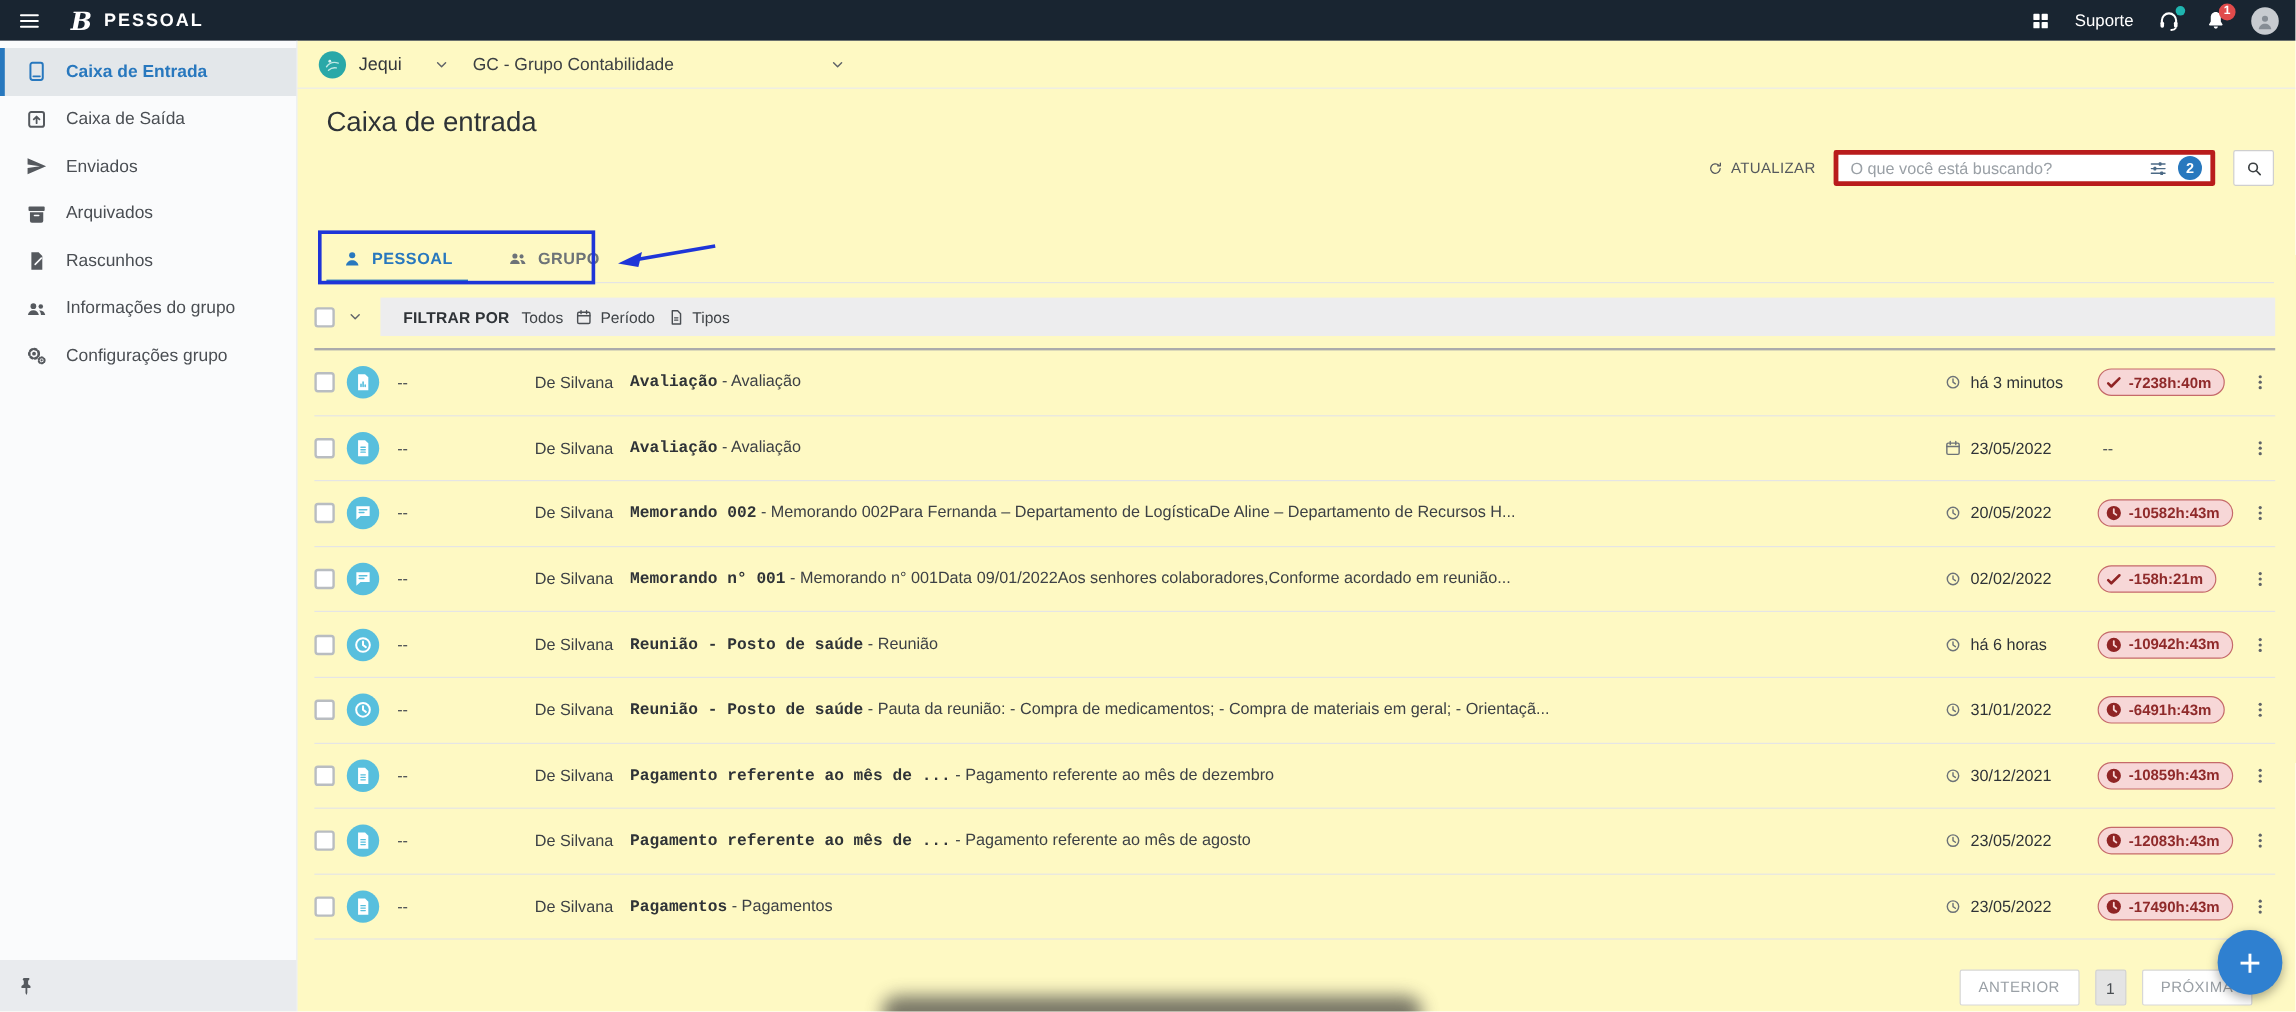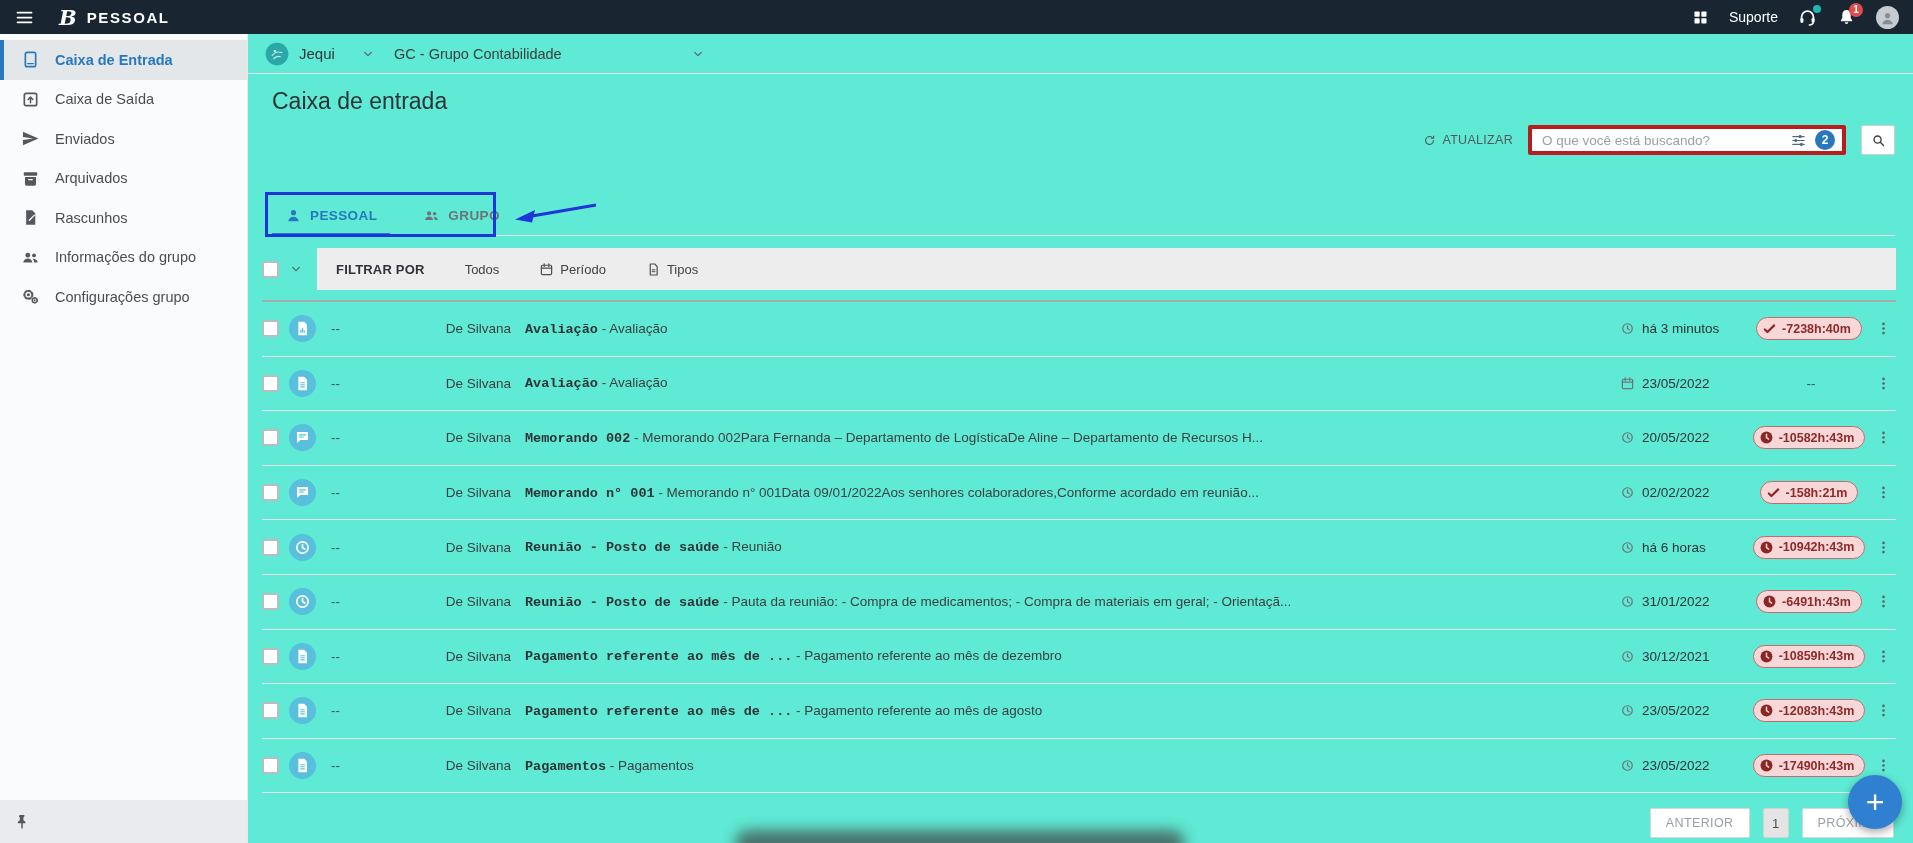--- a/index.html
+++ b/index.html
@@ -32,21 +32,21 @@
   .sidebar { width:248px; background:#fafbfc; border-right:1px solid #e7e9eb; display:flex; flex-direction:column; }
   .sidebar nav { padding-top:6px; }
   .side-item { height:39.5px; display:flex; align-items:center; gap:15px; padding-left:17px; font-size:14.5px;
     color:#4a4e53; border-left:4px solid transparent; cursor:pointer; }
   .side-item .sic { width:19px; height:19px; color:#55595e; }
   .side-item.active { background:var(--active-bg); border-left-color:var(--accent); color:var(--accent); font-weight:700; }
   .side-item.active .sic { color:var(--accent); }
   .side-bottom { margin-top:auto; height:43px; background:#e9ebee; display:flex; align-items:center; padding-left:13px; color:#55595e; }
   .side-bottom .ic { width:18px; height:18px; cursor:pointer; }
 
-  .main { flex:1; position:relative; background:#5eead4; }
+  .main { flex:1; position:relative; background:#fef9c3; }
 
   
   .selector-row { height:40px; display:flex; align-items:center; padding:0 16px; border-bottom:1px solid #ececec; }
   .user-select { display:flex; align-items:center; gap:9px; width:112px; cursor:pointer; }
   .javatar { width:26px; height:26px; }
   .uname { font-size:15px; color:#33373b; }
   .chev { width:16px; height:16px; color:#5f6368; margin-left:auto; }
   .group-select { display:flex; align-items:center; margin-left:18px; width:312px; font-size:14.5px; color:#3c4043; cursor:pointer; }
 
   .page-title { font-size:23px; font-weight:400; color:#2e3337; margin:14px 0 0 24px; }
@@ -71,46 +71,46 @@
   .tab .ic { width:17px; height:17px; }
   .tab.active { color:var(--accent); }
   .tab.active::after { content:""; position:absolute; left:0; right:0; bottom:-1px; height:3px; background:var(--accent); }
   .annotation-box { position:absolute; left:-7px; top:-3px; width:231px; height:45px; border:3px solid var(--annotation); pointer-events:none; }
   .annotation-arrow { position:absolute; left:240px; top:6px; width:88px; height:26px; pointer-events:none; }
 
   
   .filter-row { display:flex; align-items:center; margin:12px 17px 0 14px; }
   .cb { width:17px; height:17px; border:2px solid #b9bdc1; border-radius:3px; background:#fff; flex:none; cursor:pointer; }
   .chev2 { width:16px; height:16px; color:#5f6368; margin:0 13px 0 9px; cursor:pointer; }
-  .filter-bar { flex:1; background:var(--filter-bg); height:42px; display:flex; align-items:center; gap:40px; padding-left:19px; font-size:13px; color:#3f4347; }
+  .filter-bar { flex:1; background:var(--filter-bg); height:32px; display:flex; align-items:center; gap:10px; padding-left:19px; font-size:13px; color:#3f4347; }
   .f-label { font-weight:700; color:#2f3337; letter-spacing:.2px; }
   .f-opt { display:flex; align-items:center; gap:6px; cursor:pointer; }
   .f-opt .fic { width:15px; height:15px; color:#4a4e53; }
 
   
   .list { margin:10px 17px 0 14px; border-top:2px solid #ababab; }
   .row { height:54.6px; display:flex; align-items:center; border-bottom:1px solid #e5e5e5; font-size:13.5px; }
   .c-type { width:27px; height:27px; border-radius:50%; background:var(--rowicon); margin-left:10px; color:#fff; }
   .c-type svg { width:19px; height:19px; }
   .c-dash { width:40px; margin-left:15px; color:#4a4e53; }
   .c-from { width:140px; text-align:right; color:#3d4145; }
   .c-title { flex:1; margin-left:14px; white-space:nowrap; overflow:hidden; text-overflow:ellipsis; color:#3d4145; cursor:pointer; }
   .c-title b { color:#2f3337;font-family:Liberation Mono, monospace; }
   .c-date { width:128px; display:flex; align-items:center; gap:7px; color:#2f3337; flex:none; }
   .c-date .dic { width:15px; height:15px; color:#6d7378; }
-  .c-badge { width:122px; flex:none;text-align:center; }
+  .c-badge { width:122px; flex:none; }
   .badge { display:inline-flex; align-items:center; gap:5px; height:23px; padding:0 10px 0 5px; border-radius:12px;
     background:var(--badge-bg); border:1.5px solid var(--badge-border); color:var(--badge-text); font-weight:700; font-size:12.5px; }
   .badge .bic { width:15px; height:15px; color:var(--badge-icon); }
   .badge-none { color:#4a4e53; padding-left:4px; }
   .c-menu { width:26px; color:#5f6368; cursor:pointer; flex:none; }
   .c-menu svg { width:17px; height:17px; }
 
   
-  .pagination { position:absolute; bottom:5px; right:19px; display:flex; align-items:center; gap:13px; }
+  .pagination { position:absolute; bottom:5px; right:36px; display:flex; align-items:center; gap:13px; }
   .pg-btn { height:30px; padding:0 15px; border:1px solid #d7d7d7; border-radius:2px; background:#fff; color:#9aa0a6;
     font-size:12.5px; letter-spacing:.4px; font-family:inherit; cursor:pointer; }
   .pg-num { height:30px; width:26px; background:#e4e4e4; border:1px solid #d2d2d2; border-radius:2px; color:#4a4e53;
     font-size:13px; display:flex; align-items:center; justify-content:center; }
   .fab { position:absolute; right:11px; bottom:14px; width:54px; height:54px; border-radius:50%; border:none;
     background:var(--fab); color:#fff; font-size:32px; font-weight:300; line-height:1; cursor:pointer;
     box-shadow:0 3px 9px rgba(0,0,0,.35); z-index:5; font-family:inherit; }
 
   .dock-shadow { position:absolute; left:735px; bottom:-15px; width:450px; height:28px; border-radius:14px;
     background:#3f3f3f; opacity:.7; filter:blur(7px); pointer-events:none; }

